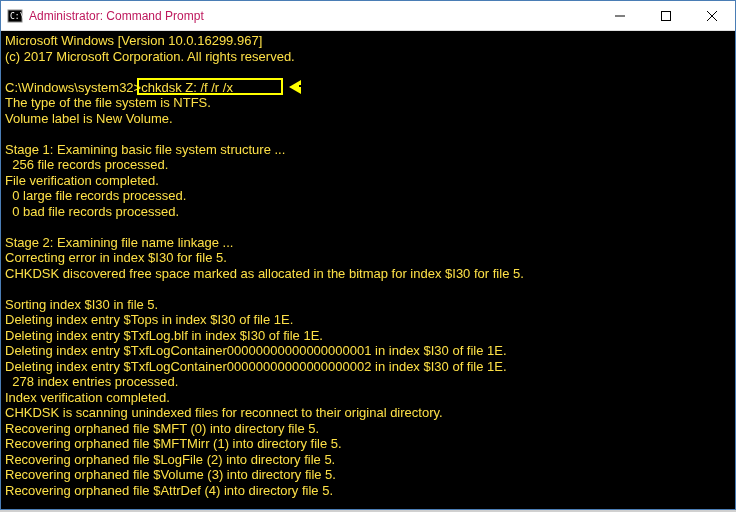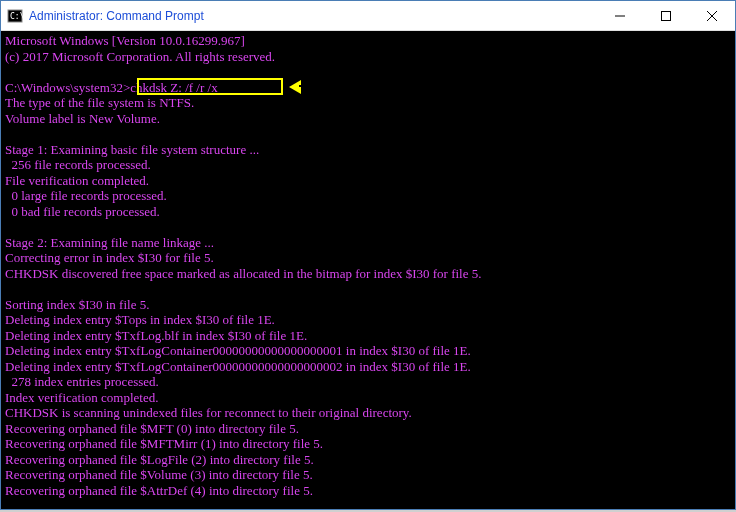--- a/index.html
+++ b/index.html
@@ -29,42 +29,42 @@
     .title-icon {
       width: 16px;
       height: 16px;
       margin-right: 6px;
       display: flex;
       align-items: center;
       justify-content: center;
     }
     .title-text {
       font-size: 12px;
-      color: #1d4ed8;
+      color: #be185d;
       flex: 1;
     }
     .window-controls {
       display: flex;
       height: 100%;
     }
     .win-btn {
       width: 46px;
       height: 100%;
       display: flex;
       align-items: center;
       justify-content: center;
       font-size: 13px;
       color: #333;
       cursor: pointer;
     }
     .terminal {
       flex: 1;
       background: #000;
-      color: #d946ef;
-      font-family: Liberation Serif, serif;
+      color: #fde047;
+      font-family: Liberation Sans, sans-serif;
       font-size: 13px;
       line-height: 15.5px;
       padding: 2px 4px;
       overflow: hidden;
       white-space: pre;
       position: relative;
     }
     .highlight-box {
       position: absolute;
       border: 2px solid #ffff00;

